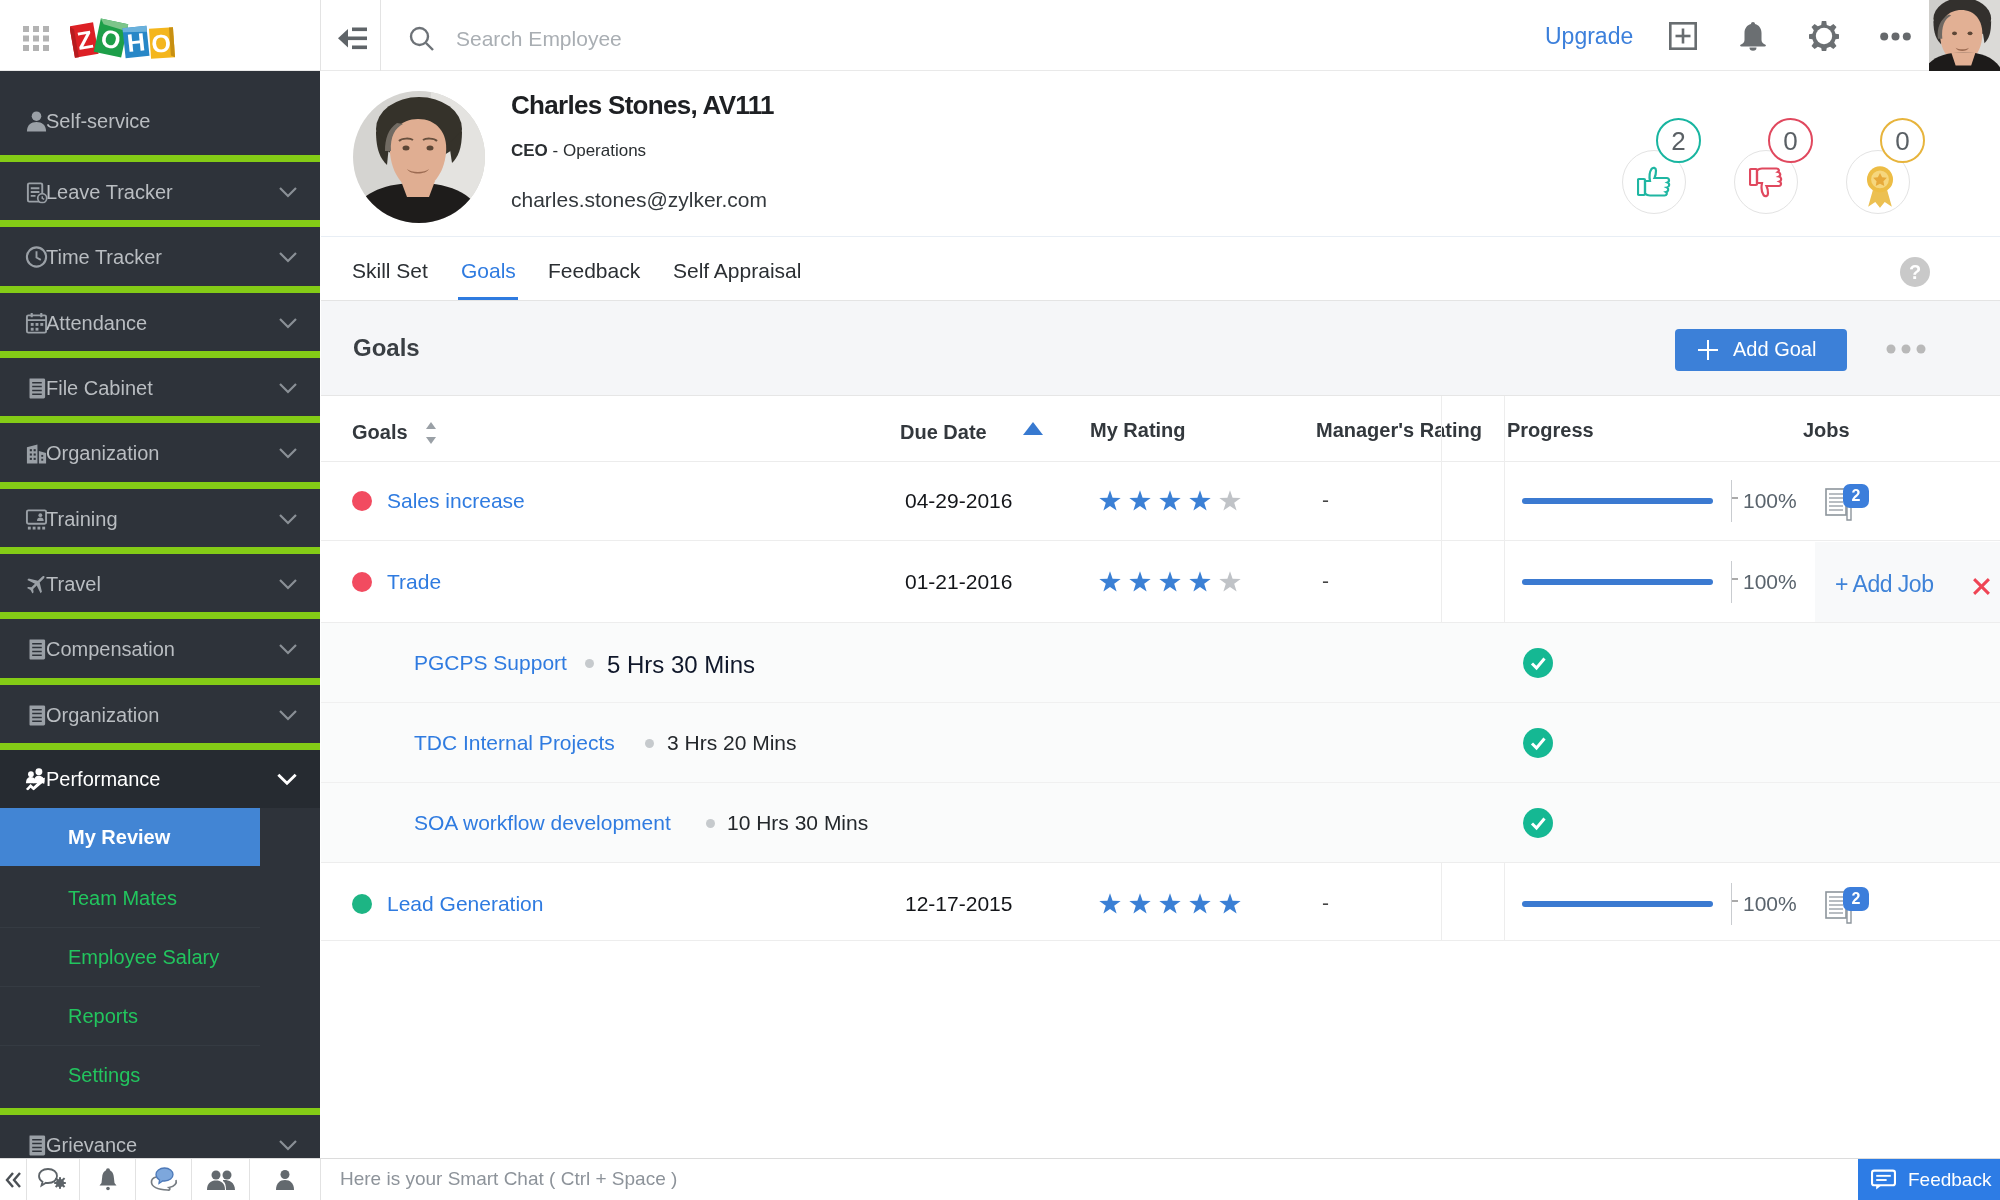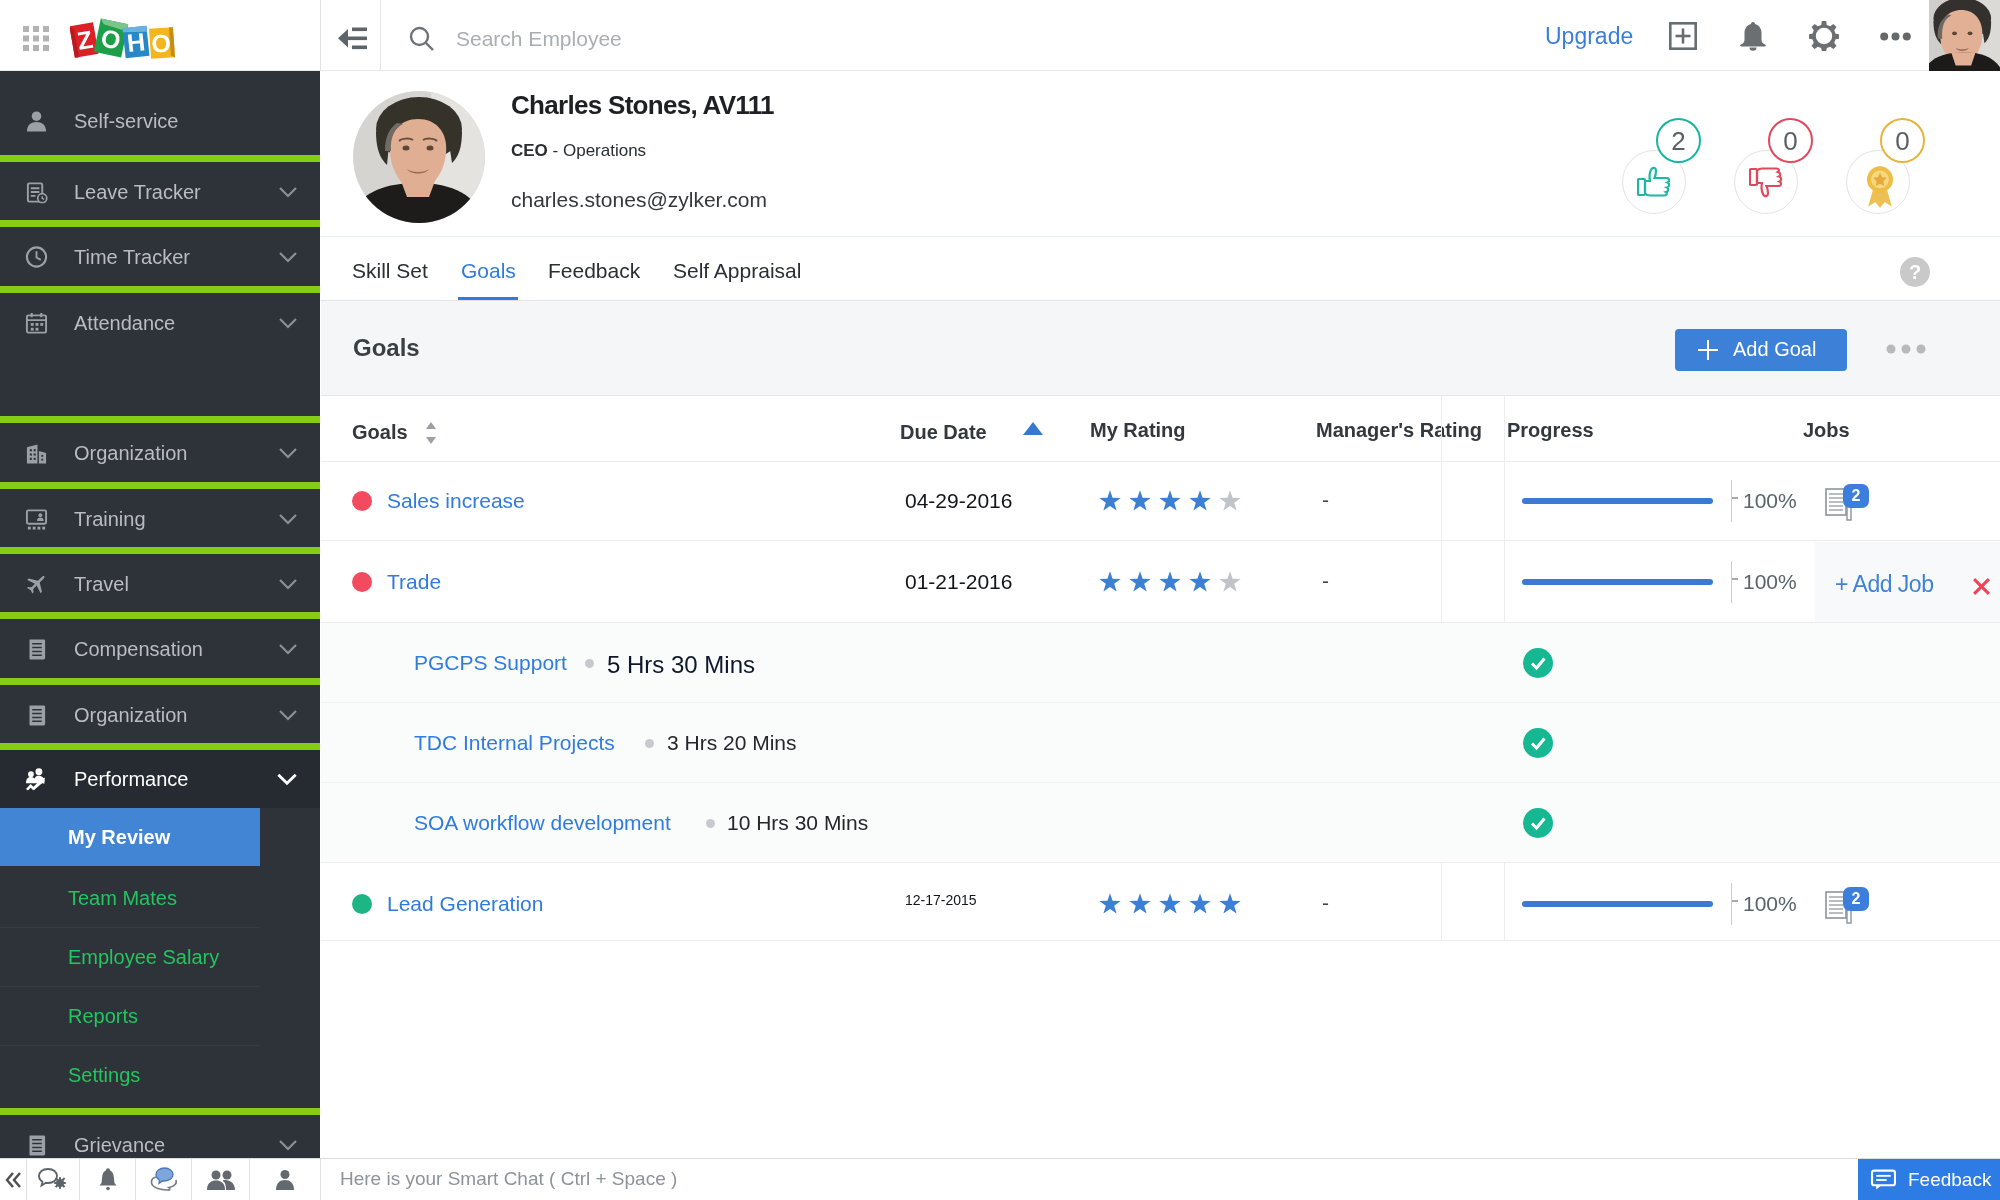--- a/index.html
+++ b/index.html
@@ -6,21 +6,21 @@
 body { font-family:"Liberation Sans", sans-serif; width:2000px; height:1200px; overflow:hidden; background:#fff; }
 #app { position:relative; width:2000px; height:1200px; }
 .abs { position:absolute; }
 
 #topbar { position:absolute; left:0; top:0; width:2000px; height:71px; background:#fff; border-bottom:1px solid #e9e9e9; z-index:5; }
 .vline { position:absolute; top:0; width:1px; height:71px; background:#e3e3e3; }
 
 #sidebar { position:absolute; left:0; top:71px; width:320px; height:1087px; background:#2e333a; }
 .mitem { position:absolute; left:0; width:320px; height:66px; border-top:7px solid #84cc16; }
 .mitem .mico { position:absolute; left:25px; top:50%; transform:translateY(-50%); width:23px; height:23px; }
-.mitem .mtxt { position:absolute; left:74px; top:50%; transform:translateY(-50%); font-size:20px; color:#b9bdc1; }
+.mitem .mtxt { position:absolute; left:46px; top:50%; transform:translateY(-50%); font-size:20px; color:#b9bdc1; }
 .mitem .chev { position:absolute; right:22px; top:50%; transform:translateY(-50%); }
 .sub { position:absolute; left:0; width:260px; height:59px; }
 .sub .mtxt { position:absolute; left:68px; top:50%; transform:translateY(-50%); font-size:20px; color:#22c55e; }
 
 #main { position:absolute; left:321px; top:71px; width:1679px; height:1087px; background:#fff; }
 
 #botbar { position:absolute; left:0; top:1158px; width:2000px; height:42px; background:#fff; border-top:1px solid #dcdcdc; }
 .bico { position:absolute; top:0; height:41px; border-right:1px solid #e2e2e2; display:flex; align-items:center; justify-content:center; }
 </style>
 </head>
@@ -173,20 +173,36 @@
             <rect x="16" y="12" width="3" height="3"></rect>
             <rect x="6" y="17" width="3" height="3"></rect>
             <rect x="11" y="17" width="3" height="3"></rect>
           </g>
         </svg>
     <div class="mtxt">Attendance</div>
     <svg class="chev" width="20" height="12" viewBox="0 0 20 12">
           <path d="M2 2 L10 10 L18 2" stroke="#8a9096" stroke-width="2.2" fill="none"></path>
         </svg>
   </div>
+  <div class="mitem" style="top:280px">
+    <svg class="mico" viewBox="0 0 24 24">
+          <rect x="4" y="2" width="17" height="21" rx="1.5" fill="#9aa0a6"></rect>
+          <g stroke="#2e333a" stroke-width="1.6">
+            <line x1="7.5" y1="6.5" x2="17.5" y2="6.5"></line>
+            <line x1="7.5" y1="10.5" x2="17.5" y2="10.5"></line>
+            <line x1="7.5" y1="14.5" x2="17.5" y2="14.5"></line>
+            <line x1="7.5" y1="18.5" x2="17.5" y2="18.5"></line>
+          </g>
+          <line x1="4" y1="2" x2="4" y2="23" stroke="#2e333a" stroke-width="1.4"></line>
+        </svg>
+    <div class="mtxt">File Cabinet</div>
+    <svg class="chev" width="20" height="12" viewBox="0 0 20 12">
+          <path d="M2 2 L10 10 L18 2" stroke="#8a9096" stroke-width="2.2" fill="none"></path>
+        </svg>
+  </div>
   <div class="mitem" style="top:345px">
     <svg class="mico" viewBox="0 0 24 24">
           <g fill="#9aa0a6">
             <path d="M2 23 L2 6 L13 3 L13 23 Z"></path>
             <path d="M14.5 23 L14.5 10 L22 12 L22 23 Z"></path>
           </g>
           <g fill="#2e333a">
             <rect x="5" y="8" width="2.2" height="2.2"></rect>
             <rect x="9" y="8" width="2.2" height="2.2"></rect>
             <rect x="5" y="12.5" width="2.2" height="2.2"></rect>
@@ -490,21 +506,21 @@
   <div class="abs" style="left:706px;top:819px;width:9px;height:9px;border-radius:50%;background:#c6cacd"></div>
   <div class="abs" style="left:727px;top:811px;font-size:21px;color:#24282c">10 Hrs 30 Mins</div>
   <div class="abs" style="left:1523px;top:808px;width:30px;height:30px;border-radius:50%;background:#15b893"></div>
   <svg class="abs" style="left:1523px;top:808px" width="30" height="30" viewBox="0 0 30 30">
         <path d="M9 15.5 L13.5 20 L21.5 10.5" stroke="#fff" stroke-width="3" fill="none"></path>
       </svg>
   <div class="abs" style="left:321px;top:862px;width:1679px;height:1px;background:#ededed"></div>
 
   <div class="abs" style="left:352px;top:894px;width:20px;height:20px;border-radius:50%;background:#1db584"></div>
   <div class="abs" style="left:387px;top:892px;font-size:21px;color:#2f7be0">Lead Generation</div>
-  <div class="abs" style="left:905px;top:892px;font-size:14px;color:#131519">12-17-2015</div>
+  <div class="abs" style="left:905px;top:892px;font-size:21px;color:#131519">12-17-2015</div>
   <svg class="abs" style="left:1097px;top:891px" width="160" height="26" viewBox="0 0 160 26">
     <g fill="#3b80d5">
           <use href="#st"></use>
           <use href="#st" x="30"></use>
           <use href="#st" x="60"></use>
           <use href="#st" x="90"></use>
           <use href="#st" x="120"></use>
         </g>
   </svg>
   <div class="abs" style="left:1322px;top:891px;font-size:21px;color:#444">-</div>

